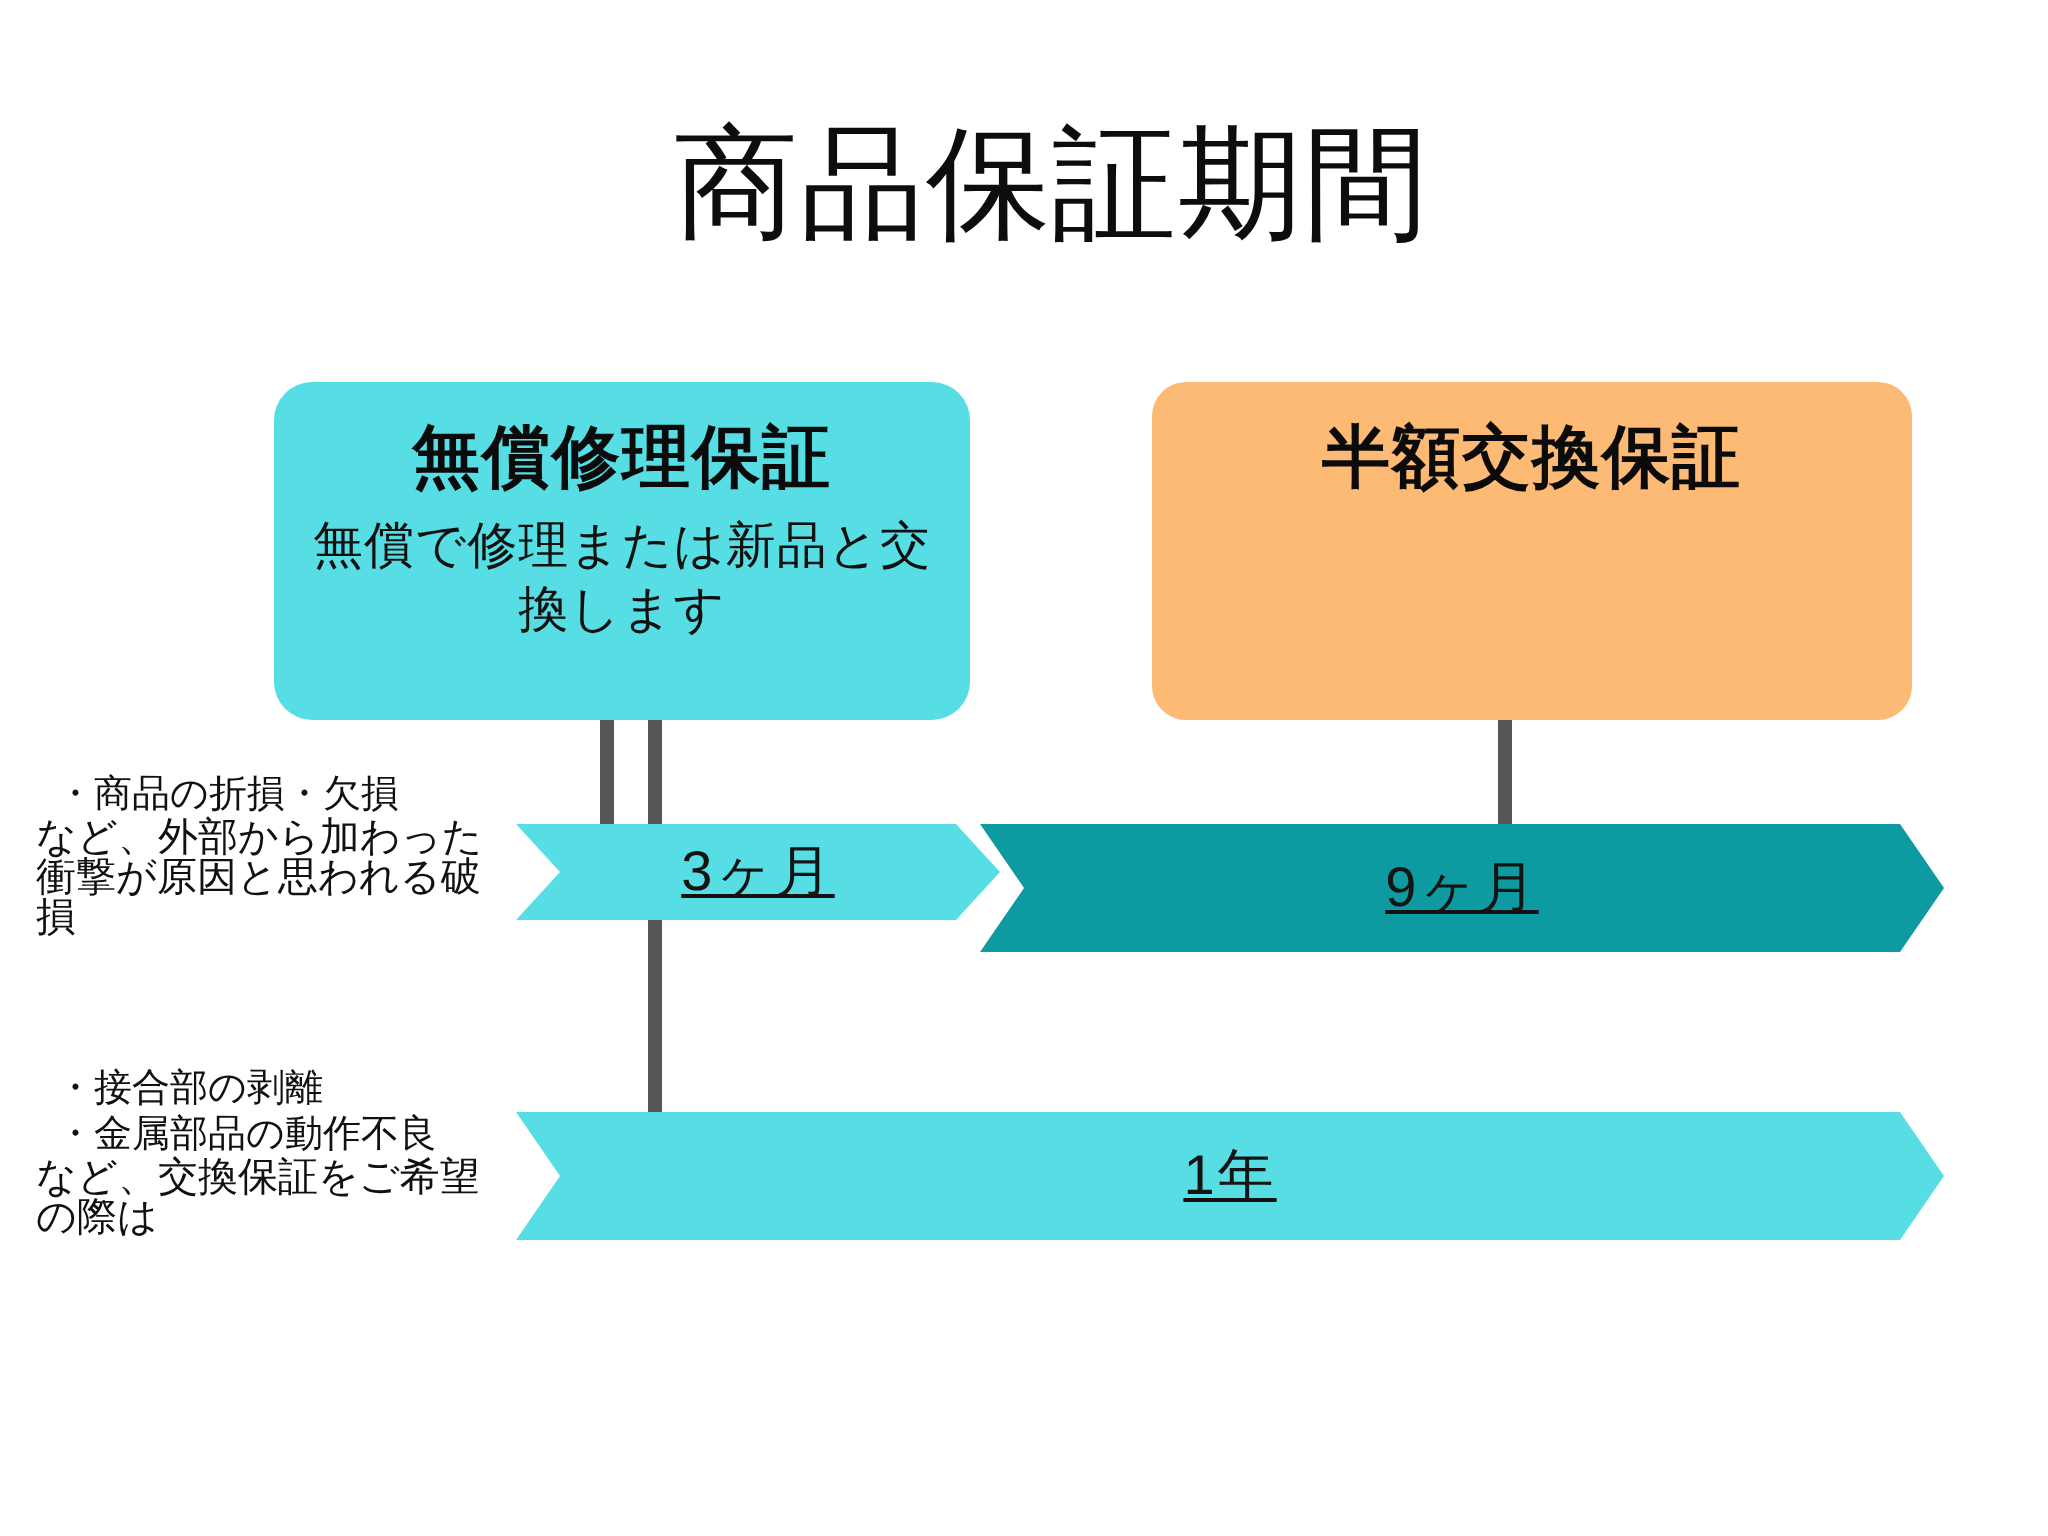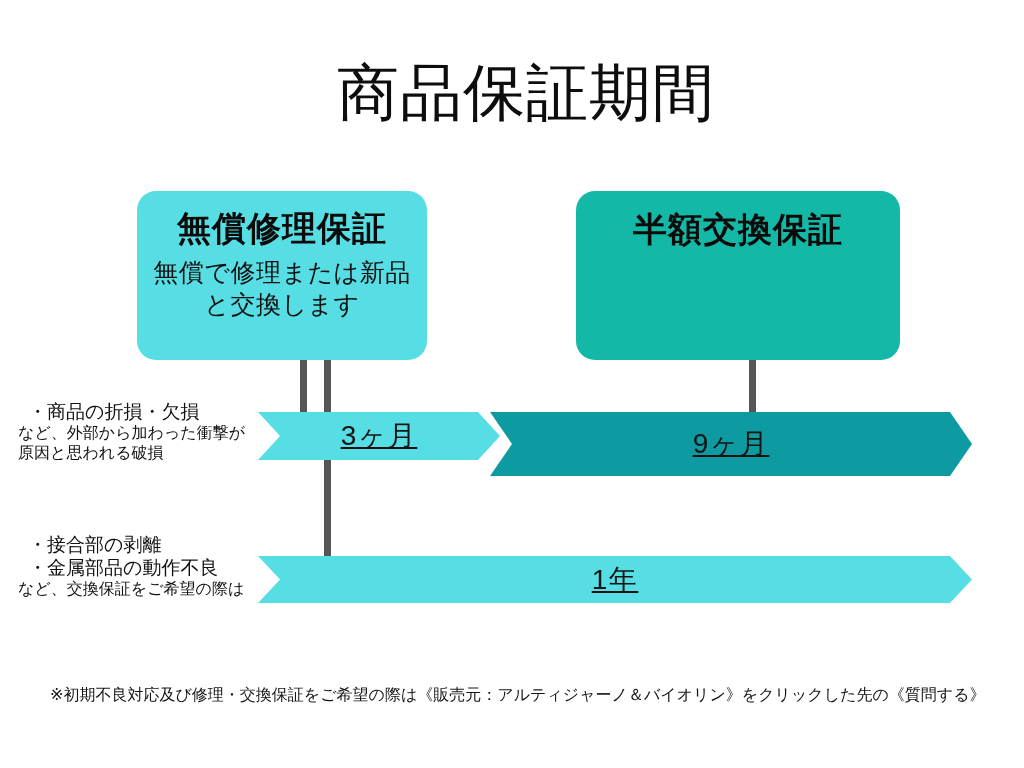--- a/index.html
+++ b/index.html
@@ -35,31 +35,31 @@
   .card {
     position: absolute;
     border-radius: 19px;
     box-sizing: border-box;
     padding: 14px 10px 0 10px;
     text-align: center;
   }
   .card-free {
     left: 137px;
     top: 191px;
-    width: 290px;
+    width: 348px;
     height: 169px;
     background: #57dee4;
-    font-family: Liberation Serif, serif;
   }
   .card-half {
     left: 576px;
     top: 191px;
-    width: 324px;
+    width: 380px;
     height: 169px;
-    background: #14b8a6;
+    background: #fdba74;
+    border-radius: 17px;
   }
   .card-heading {
     font-size: 34px;
     line-height: 48px;
     font-weight: 700;
     color: #0b0b0b;
     letter-spacing: 1px;
   }
   .card-desc {
     font-size: 25px;
@@ -121,42 +121,42 @@
     left: 490px;
     top: 412px;
     width: 482px;
     height: 64px;
     background: #0d9aa1;
   }
   .bar-1y {
     left: 258px;
     top: 556px;
     width: 714px;
-    height: 47px;
+    height: 64px;
     background: #57dee4;
   }
 
   
   .row-label {
     position: absolute;
     text-align: left;
     color: #111111;
   }
   .row-label .lead {
     font-size: 19px;
     line-height: 23px;
     white-space: nowrap;
   }
   .row-label .sub {
-    font-size: 16px;
+    font-size: 20px;
     line-height: 20px;
   }
   .label-row1 {
     left: 18px;
-    top: 400px;
+    top: 386px;
     width: 238px;
   }
   .label-row1 .lead { padding-left: 10px; }
   .label-row2 {
     left: 18px;
     top: 533px;
     width: 238px;
   }
   .label-row2 .lead { padding-left: 10px; }
 
@@ -211,14 +211,13 @@
   <div class="lead">・接合部の剥離</div>
   <div class="lead">・金属部品の動作不良</div>
   <div class="sub">など、交換保証をご希望の際は</div>
 </div>
 
 <div class="bar chev bar-1y">
   <span class="bar-label">1年</span>
 </div>
 
 <div class="footnote">
-  <span>※初期不良対応及び修理・交換保証をご希望の際は《販売元：アルティジャーノ＆バイオリン》をクリックした先の《質問する》</span>
 </div>
 
 </body></html>

